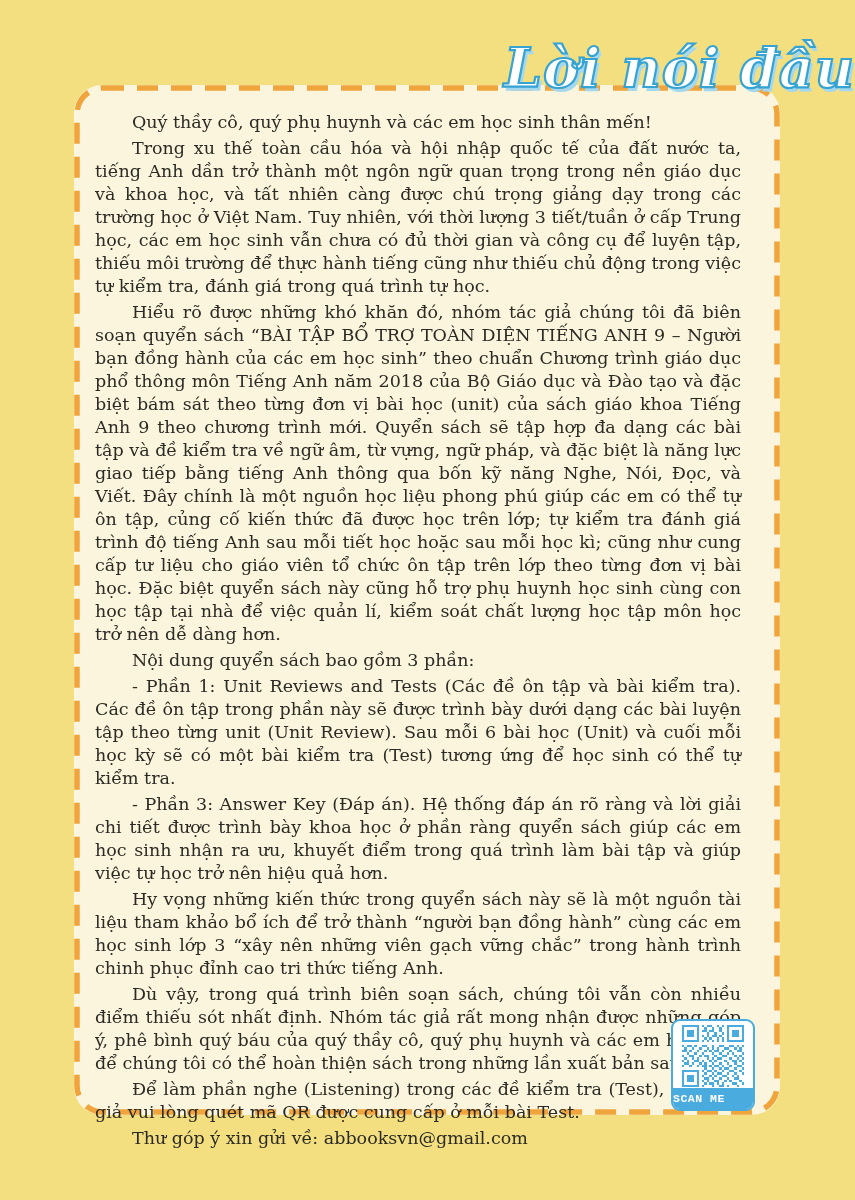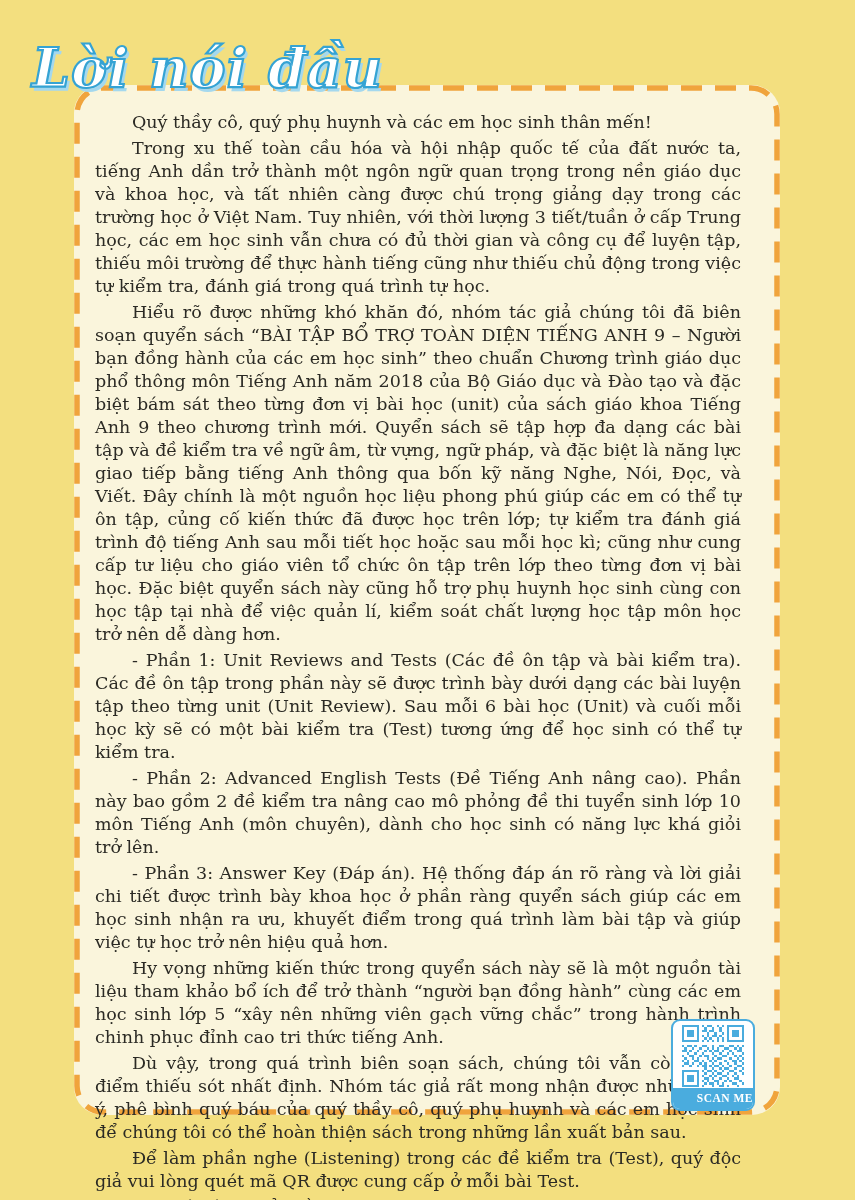--- a/index.html
+++ b/index.html
@@ -35,21 +35,21 @@
   .border-svg rect{
     fill:none;
     stroke:var(--border-orange);
     stroke-width:5.5;
     stroke-dasharray:21 13;
   }
 
   .title{
     position:absolute;left:0;right:0;top:36px;
     margin:0;
-    text-align:left;
+    text-align:right;
     font-family:"DejaVu Serif","Liberation Serif",serif;
     font-style:italic;
     font-weight:bold;
     font-size:54px;
     letter-spacing:1px;
     color:#ffffff;
     -webkit-text-stroke:2.2px var(--title-blue);
     text-shadow:3px 4px 0 var(--title-shadow);
     z-index:3;
     padding-left:32px;
@@ -86,49 +86,49 @@
     flex:1;
     display:flex;align-items:center;justify-content:center;
     padding-top:2px;
   }
   .qr-img svg{width:62px;height:62px;shape-rendering:crispEdges;}
   .qr-img svg .m{fill:var(--qr-blue);}
   .qr-label{
     height:21px;
     background:var(--qr-blue);
     color:#ffffff;
-    font-family:Liberation Serif, serif;
+    font-family:Liberation Mono, monospace;
     font-weight:bold;
     font-size:11.5px;
     letter-spacing:0.5px;
-    text-align:right;
+    text-align:left;
     line-height:21px;
   }
 </style>
 </head>
 <body>
 
 <div class="page">
 
   <div class="panel"></div>
 
   <svg class="border-svg" viewBox="0 0 706 1030">
     <rect x="3" y="3" width="700" height="1024" rx="26"></rect>
   </svg>
 
   <h1 class="title">Lời nói đầu</h1>
 
   <div class="content">
     <p>Quý thầy cô, quý phụ huynh và các em học sinh thân mến!</p>
     <p>Trong xu thế toàn cầu hóa và hội nhập quốc tế của đất nước ta, tiếng Anh dần trở thành một ngôn ngữ quan trọng trong nền giáo dục và khoa học, và tất nhiên càng được chú trọng giảng dạy trong các trường học ở Việt Nam. Tuy nhiên, với thời lượng 3 tiết/tuần ở cấp Trung học, các em học sinh vẫn chưa có đủ thời gian và công cụ để luyện tập, thiếu môi trường để thực hành tiếng cũng như thiếu chủ động trong việc tự kiểm tra, đánh giá trong quá trình tự học.</p>
     <p>Hiểu rõ được những khó khăn đó, nhóm tác giả chúng tôi đã biên soạn quyển sách “BÀI TẬP BỔ TRỢ TOÀN DIỆN TIẾNG ANH 9 – Người bạn đồng hành của các em học sinh” theo chuẩn Chương trình giáo dục phổ thông môn Tiếng Anh năm 2018 của Bộ Giáo dục và Đào tạo và đặc biệt bám sát theo từng đơn vị bài học (unit) của sách giáo khoa Tiếng Anh 9 theo chương trình mới. Quyển sách sẽ tập hợp đa dạng các bài tập và đề kiểm tra về ngữ âm, từ vựng, ngữ pháp, và đặc biệt là năng lực giao tiếp bằng tiếng Anh thông qua bốn kỹ năng Nghe, Nói, Đọc, và Viết. Đây chính là một nguồn học liệu phong phú giúp các em có thể tự ôn tập, củng cố kiến thức đã được học trên lớp; tự kiểm tra đánh giá trình độ tiếng Anh sau mỗi tiết học hoặc sau mỗi học kì; cũng như cung cấp tư liệu cho giáo viên tổ chức ôn tập trên lớp theo từng đơn vị bài học. Đặc biệt quyển sách này cũng hỗ trợ phụ huynh học sinh cùng con học tập tại nhà để việc quản lí, kiểm soát chất lượng học tập môn học trở nên dễ dàng hơn.</p>
+    <p>Nội dung quyển sách bao gồm 3 phần:</p>
     <p>- Phần 1: Unit Reviews and Tests (Các đề ôn tập và bài kiểm tra). Các đề ôn tập trong phần này sẽ được trình bày dưới dạng các bài luyện tập theo từng unit (Unit Review). Sau mỗi 6 bài học (Unit) và cuối mỗi học kỳ sẽ có một bài kiểm tra (Test) tương ứng để học sinh có thể tự kiểm tra.</p>
-    <p>- Phần 2: Advanced English Tests (Đề Tiếng Anh nâng cao). Phần này bao gồm 2 đề kiểm tra nâng cao mô phỏng đề thi tuyển sinh lớp 10 môn Tiếng Anh (môn chuyên), dành cho học sinh có năng lực khá giỏi trở lên.</p>
     <p>- Phần 3: Answer Key (Đáp án). Hệ thống đáp án rõ ràng và lời giải chi tiết được trình bày khoa học ở phần ràng quyển sách giúp các em học sinh nhận ra ưu, khuyết điểm trong quá trình làm bài tập và giúp việc tự học trở nên hiệu quả hơn.</p>
-    <p>Hy vọng những kiến thức trong quyển sách này sẽ là một nguồn tài liệu tham khảo bổ ích để trở thành “người bạn đồng hành” cùng các em học sinh lớp 5 “xây nên những viên gạch vững chắc” trong hành trình chinh phục đỉnh cao tri thức tiếng Anh.</p>
+    <p>Hy vọng những kiến thức trong quyển sách này sẽ là một nguồn tài liệu tham khảo bổ ích để trở thành “người bạn đồng hành” cùng các em học sinh lớp 3 “xây nên những viên gạch vững chắc” trong hành trình chinh phục đỉnh cao tri thức tiếng Anh.</p>
     <p>Dù vậy, trong quá trình biên soạn sách, chúng tôi vẫn còn nhiều điểm thiếu sót nhất định. Nhóm tác giả rất mong nhận được những góp ý, phê bình quý báu của quý thầy cô, quý phụ huynh và các em học sinh để chúng tôi có thể hoàn thiện sách trong những lần xuất bản sau.</p>
     <p>Để làm phần nghe (Listening) trong các đề kiểm tra (Test), quý độc giả vui lòng quét mã QR được cung cấp ở mỗi bài Test.</p>
     <p>Thư góp ý xin gửi về: abbooksvn@gmail.com</p>
 
   </div>
 
   <div class="qr-widget">
     <div class="qr-img">
       <svg viewBox="0 0 25 25">
         <g class="m">

